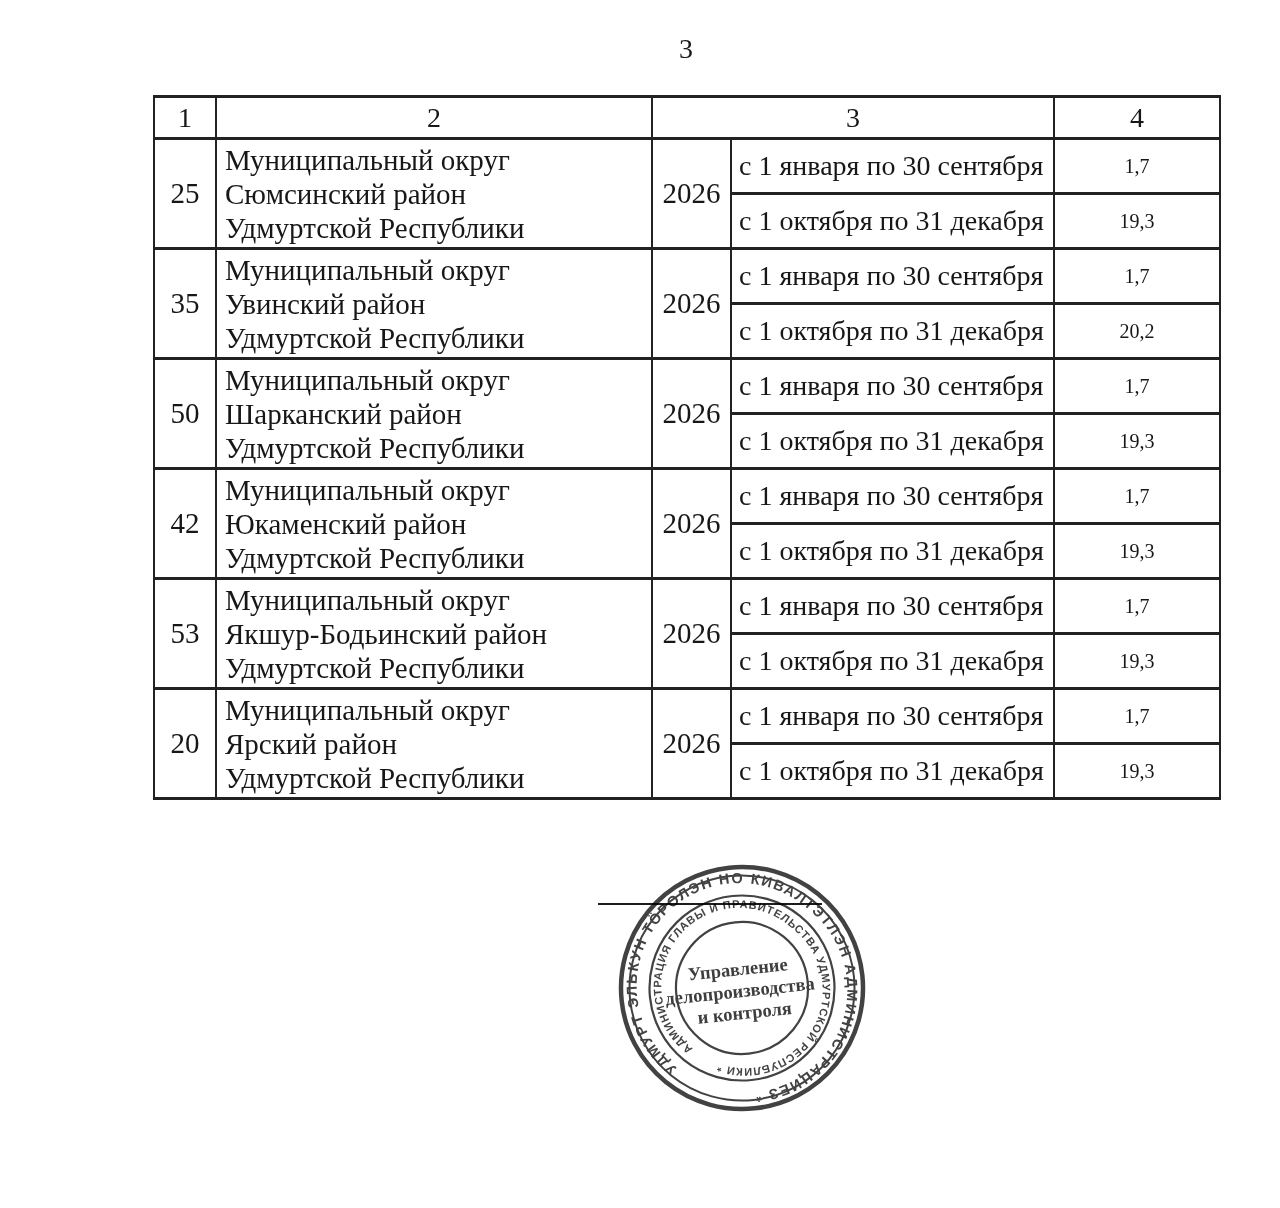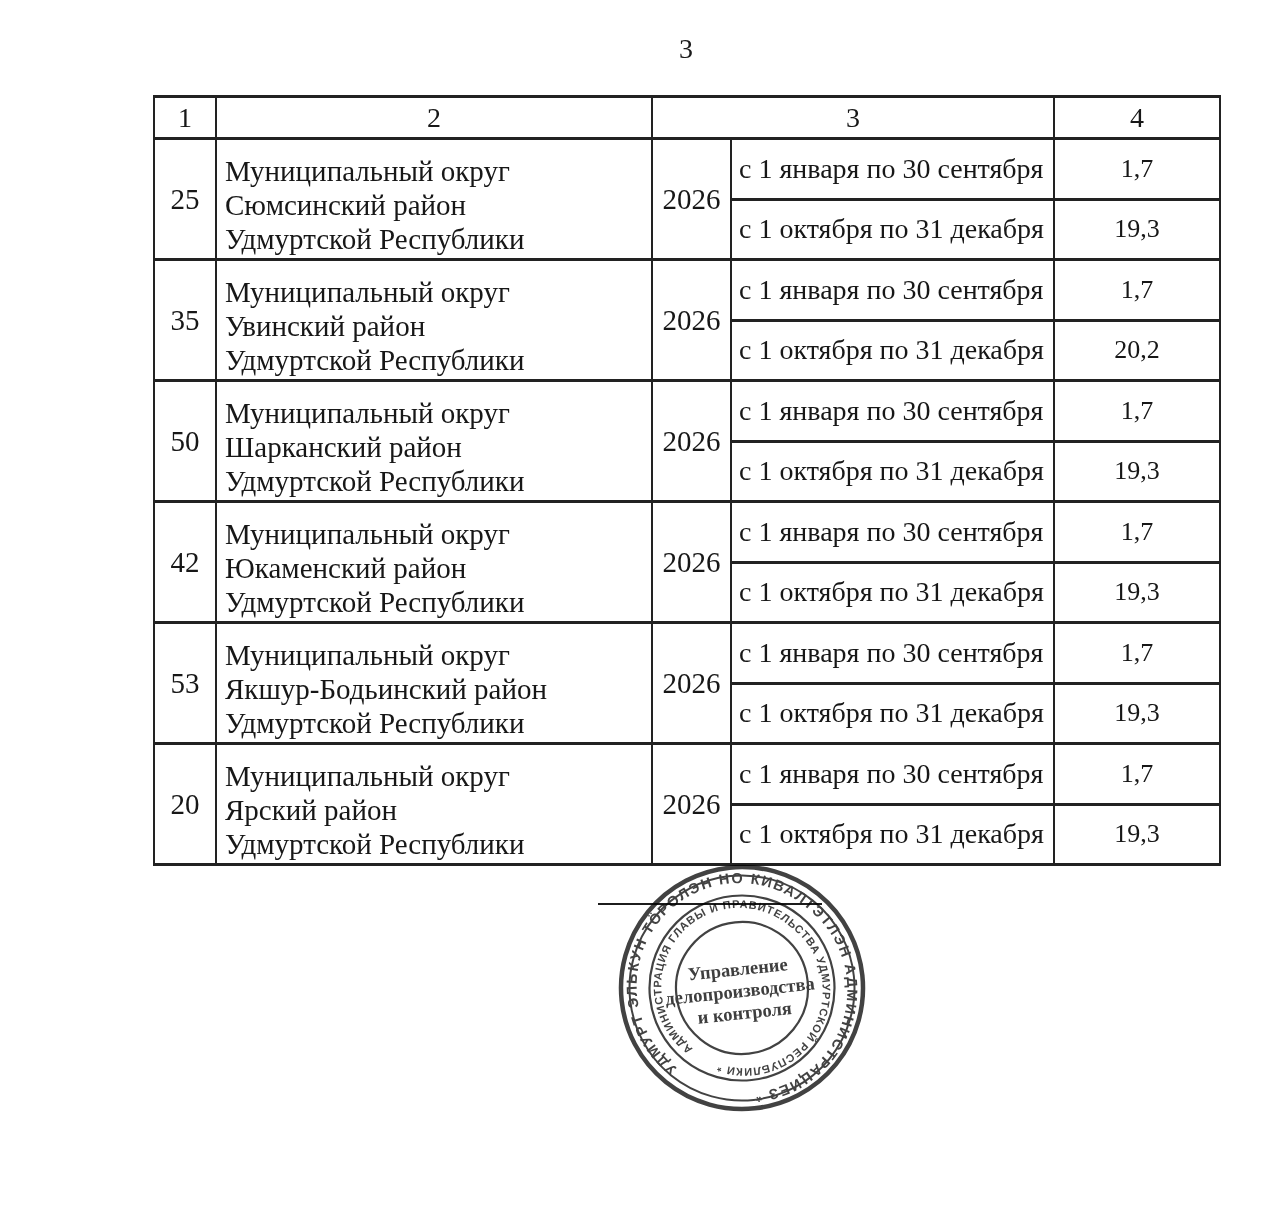--- a/index.html
+++ b/index.html
@@ -45,33 +45,33 @@
   }
   tr.hdr td {
     height: 37px;
     text-align: center;
     font-size: 28px;
   }
   td.cell-num, td.cell-year, td.cell-value {
     text-align: center;
   }
   td.cell-name {
-    padding: 14px 4px 2px 8px;
+    padding: 2px 4px 2px 8px;
     line-height: 34px;
     white-space: pre-line;
   }
   td.cell-period {
     padding-left: 7px;
     font-size: 28px;
   }
   td.half {
     height: 50px;
   }
   td.cell-value {
-    font-size: 26px;
+    font-size: 20px;
   }
 
   .signature-line {
     position: absolute;
     left: 598px;
     top: 903px;
     width: 224px;
     height: 2px;
     background: #1c1c1c;
   }

